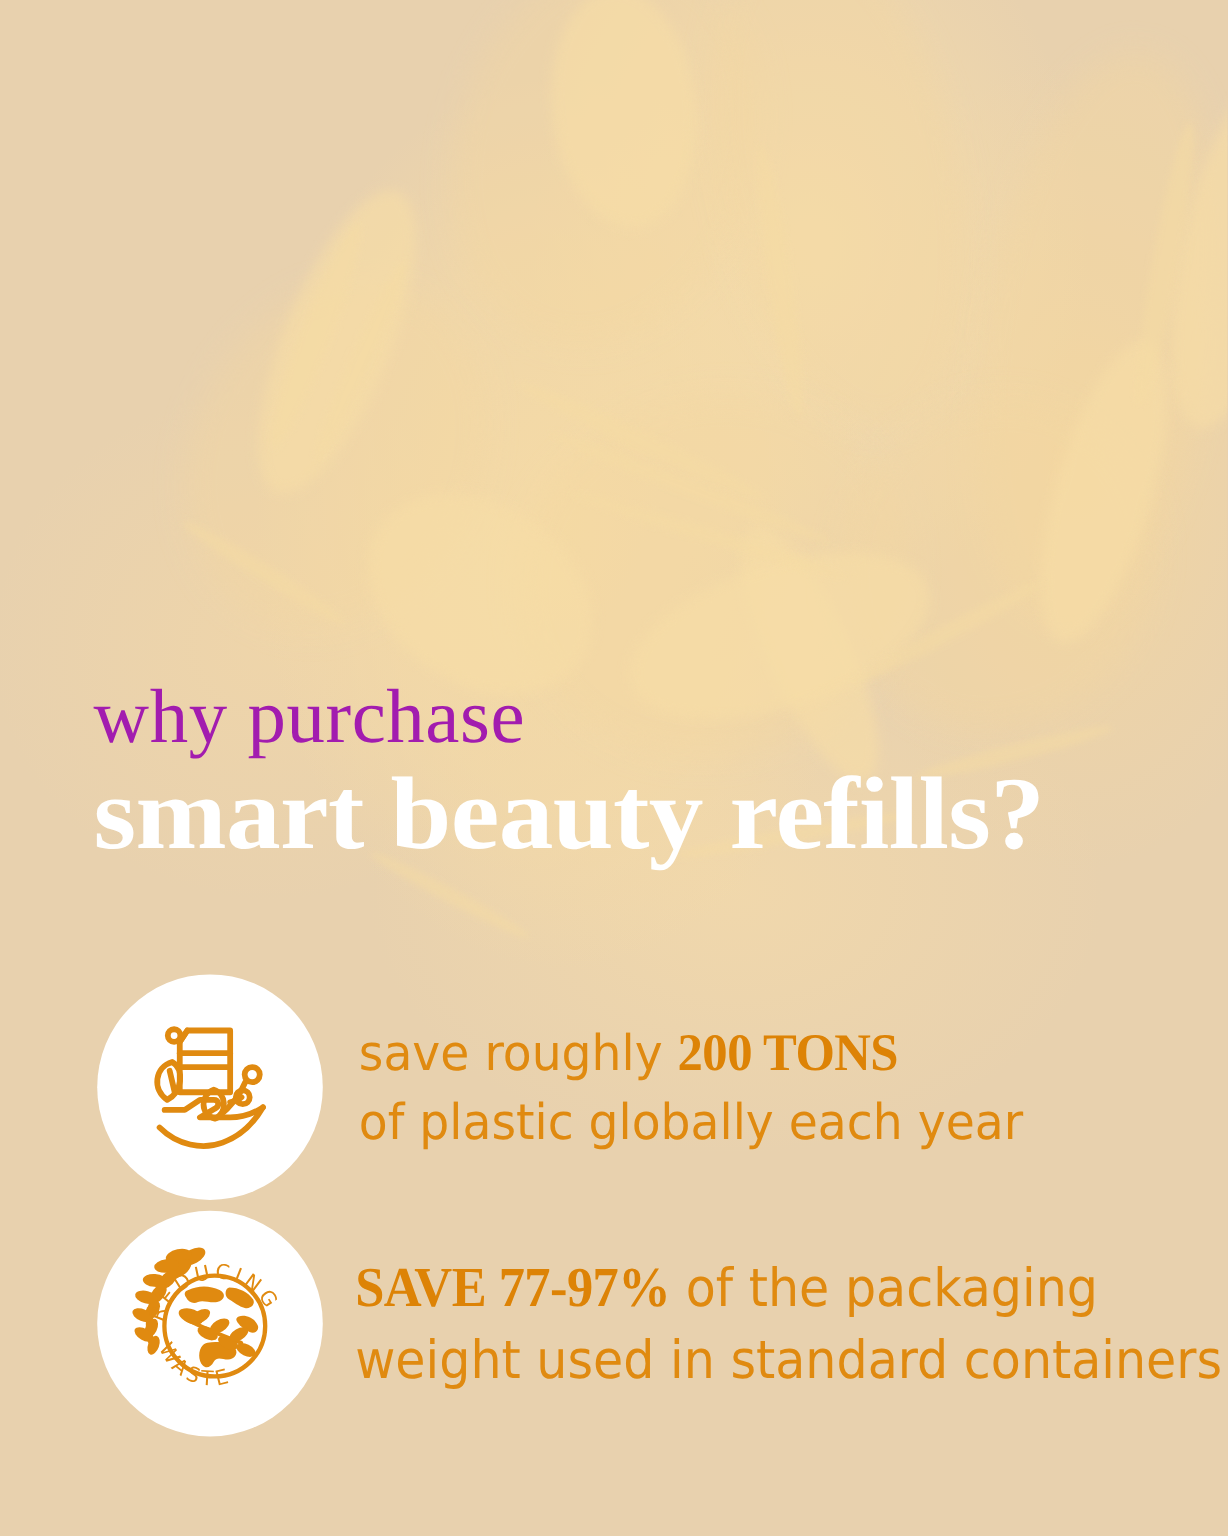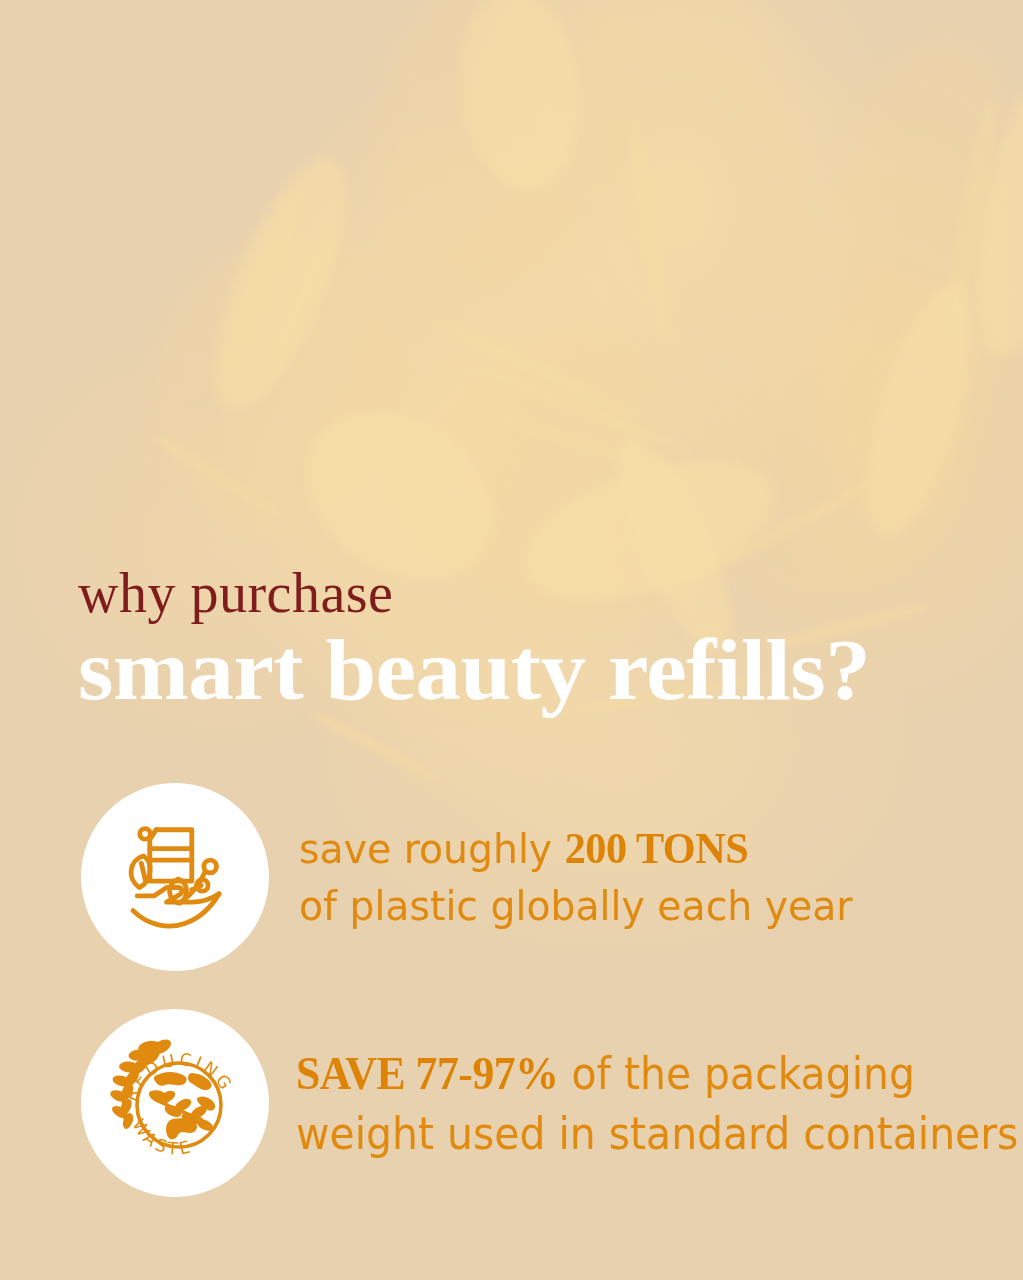--- a/index.html
+++ b/index.html
@@ -51,23 +51,23 @@
   
   .headline {
     position: absolute;
     left: 78px;
     top: 566px;
     width: 900px;
   }
   .headline-line1 {
     font-family: "Liberation Serif", "DejaVu Serif", serif;
     font-weight: 400;
-    font-size: 56px;
+    font-size: 64px;
     line-height: 0.98;
-    color: #7f1d1d;
+    color: #a21caf;
     letter-spacing: 0.5px;
     white-space: nowrap;
   }
   .headline-line2 {
     font-family: "Liberation Serif", "DejaVu Serif", serif;
     font-weight: 700;
     font-size: 86px;
     line-height: 1.0;
     color: #ffffff;
     letter-spacing: -0.5px;
@@ -77,21 +77,21 @@
     white-space: nowrap;
   }
 
   
   .benefit-row {
     position: absolute;
     display: flex;
     align-items: center;
     left: 81px;
   }
-  #benefit-row-0 { top: 783px; }
+  #benefit-row-0 { top: 812px; }
   #benefit-row-1 { top: 1009px; }
 
   .badge {
     width: 188px;
     height: 188px;
     border-radius: 50%;
     background: #ffffff;
     flex: 0 0 auto;
     display: flex;
     align-items: center;

